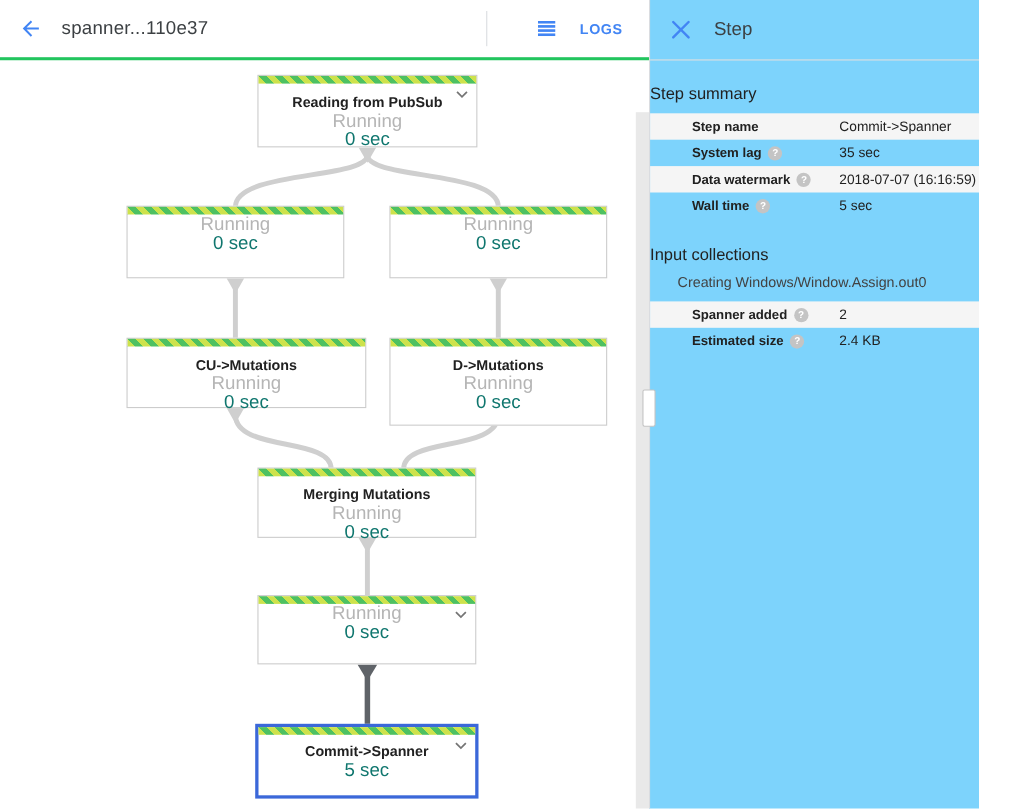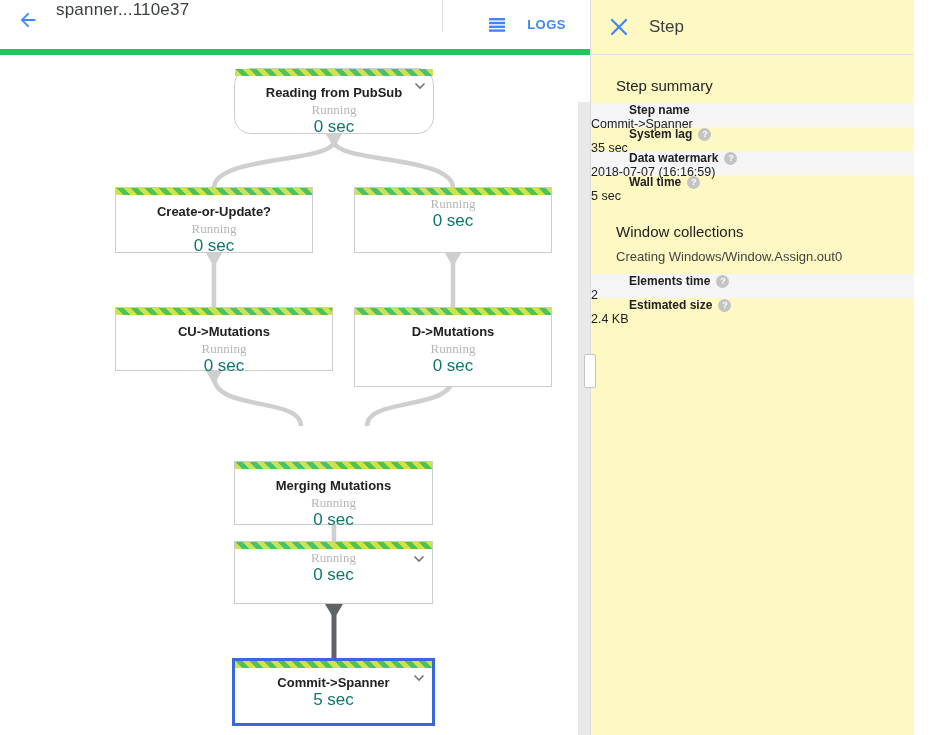--- a/index.html
+++ b/index.html
@@ -1,67 +1,67 @@
 <!DOCTYPE html>
 <html><head>
 <meta charset="utf-8">
 <style>
   * { margin:0; padding:0; box-sizing:border-box; }
   html,body { width:942px; height:735px; background:#fff; overflow:hidden;
     font-family:"Liberation Sans","DejaVu Sans",sans-serif; color:#212121; }
 
   
   .topbar { position:absolute; left:0; top:0; width:590px; height:55px; background:#fff;
-    border-bottom:6px solid #22c55e; display:flex; }
+    border-bottom:3px solid #22c55e; display:flex; align-items:center; }
   .back-btn { width:40px; height:40px; margin-left:8px; display:flex; align-items:center;
     justify-content:center; cursor:pointer; background:none; border:none; }
   .job-title { font-size:17px; color:#3c4043; margin-left:8px; letter-spacing:.2px; }
   .topbar-spacer { flex:1; }
   .topbar-divider { width:1px; height:32px; background:#dadce0; }
   .logs-btn { display:flex; align-items:center; gap:22px; border:none; background:none;
     color:#4285f4; font-weight:bold; font-size:13px; letter-spacing:.5px;
     margin:0 24px 0 26px; cursor:pointer; font-family:inherit;padding-left:20px; }
 
   
   .graph-area { position:absolute; left:0; top:55px; width:590px; height:680px; background:#fff; }
   .edges { position:absolute; left:0; top:0; pointer-events:none; }
   .node { position:absolute; background:#fff; border:1px solid #ccc; text-align:center;
     cursor:pointer; z-index:2; }
   .stripe { height:7px; width:100%;
     background:repeating-linear-gradient(45deg,#cde24c 0 5px,#4ec161 5px 10px); }
   .nt { font-size:13px; font-weight:bold; color:#212121; margin-top:8px; line-height:17px; }
-  .ns { font-size:13px; color:#b5b5b5; line-height:17px;font-family:Liberation Serif, serif; }
+  .ns { font-size:17px; color:#b5b5b5; line-height:17px; }
   .nd { font-size:17px; color:#0f766e; line-height:17px; }
   .chev { position:absolute; right:7px; top:13px; cursor:pointer; }
-  .node-reading  { left:234px; top:13px;  width:200px; height:66px;border-radius:17px; }
+  .node-reading  { left:234px; top:13px;  width:200px; height:66px; }
   .node-create   { left:115px; top:132px; width:198px; height:66px; }
   .node-delete   { left:354px; top:132px; width:198px; height:66px; }
   .node-cu       { left:115px; top:252px; width:218px; height:64px; }
   .node-d        { left:354px; top:252px; width:198px; height:80px; }
-  .node-merging  { left:234px; top:370px; width:199px; height:64px;margin-top:36px; }
+  .node-merging  { left:234px; top:370px; width:199px; height:64px; }
   .node-creating { left:234px; top:486px; width:199px; height:63px; }
   .node-commit   { left:232px; top:603px; width:203px; height:68px;
     border:3px solid #3b68d9; }
   .node-commit .nt { margin-top:6px; }
 
   .scroll-track { position:absolute; left:578px; top:47px; width:12px; height:633px;
     background:#e9e9e9; }
   .resize-handle { position:absolute; left:584px; top:354px; width:12px; height:34px;
     background:#fff; border:1px solid #c4c4c4; border-radius:2px; z-index:5; cursor:row-resize; }
 
   
-  .side-panel { position:absolute; left:590px; top:0; width:324px; height:735px;
-    background:#fef9c3; border-left:1px solid #dadce0; }
+  .side-panel { position:absolute; left:590px; top:0; width:300px; height:735px;
+    background:#7dd3fc; border-left:1px solid #dadce0; }
   .panel-header { height:55px; display:flex; align-items:center; border-bottom:1px solid #e0e0e0; }
   .close-btn { width:40px; height:40px; margin-left:8px; display:flex; align-items:center;
     justify-content:center; background:none; border:none; cursor:pointer; }
   .panel-title { font-size:17px; color:#3c4043; margin-left:10px; }
   .panel-body { padding-top:22px; }
-  .sect-heading { font-size:15px; color:#212121; margin-left:25px; margin-bottom:9px; }
-  .prow { display:flex; height:24px; align-items:flex-start; font-size:12px;flex-direction:column; }
+  .sect-heading { font-size:15px; color:#212121; margin-bottom:9px; }
+  .prow { display:flex; height:24px; align-items:center; font-size:12px; }
   .prow.odd { background:#f5f5f5; }
   .plabel { width:172px; padding-left:38px; font-weight:bold; color:#212121;
     display:flex; align-items:center; gap:6px; }
   .pvalue { font-size:12.5px; color:#212121; font-weight:normal; }
   .help { display:inline-flex; width:13px; height:13px; border-radius:50%; background:#c4c4c4;
     color:#fff; font-size:9px; font-weight:bold; align-items:center; justify-content:center;
     cursor:pointer; }
   .collection-name { font-size:13px; color:#424242; margin:0 0 10px 25px; }
   .input-sect { margin-top:24px; }
 </style>
@@ -120,21 +120,20 @@
     <svg class="chev" width="12" height="8" viewBox="0 0 12 8">
       <polyline points="1.5,1.5 6,6 10.5,1.5" fill="none" stroke="#757575" stroke-width="1.6"></polyline>
     </svg>
     <div class="nt">Reading from PubSub</div>
     <div class="ns">Running</div>
     <div class="nd">0 sec</div>
   </div>
 
   <div class="node node-create">
     <div class="stripe"></div>
-    <div class="nt">Create-or-Update?</div>
     <div class="ns">Running</div>
     <div class="nd">0 sec</div>
   </div>
 
   <div class="node node-delete">
     <div class="stripe"></div>
     <div class="ns">Running</div>
     <div class="nd">0 sec</div>
   </div>
 
@@ -217,26 +216,26 @@
     </div>
     <div class="prow">
       <div class="plabel">
           <span>Wall time</span>
           <span class="help">?</span>
         </div>
       <div class="pvalue">5 sec</div>
     </div>
 
     <div class="input-sect">
-      <div class="sect-heading">Window collections</div>
+      <div class="sect-heading">Input collections</div>
       <div class="collection-name">Creating Windows/Window.Assign.out0</div>
 
       <div class="prow odd">
         <div class="plabel">
-            <span>Elements time</span>
+            <span>Spanner added</span>
             <span class="help">?</span>
           </div>
         <div class="pvalue">2</div>
       </div>
       <div class="prow">
         <div class="plabel">
             <span>Estimated size</span>
             <span class="help">?</span>
           </div>
         <div class="pvalue">2.4 KB</div>

